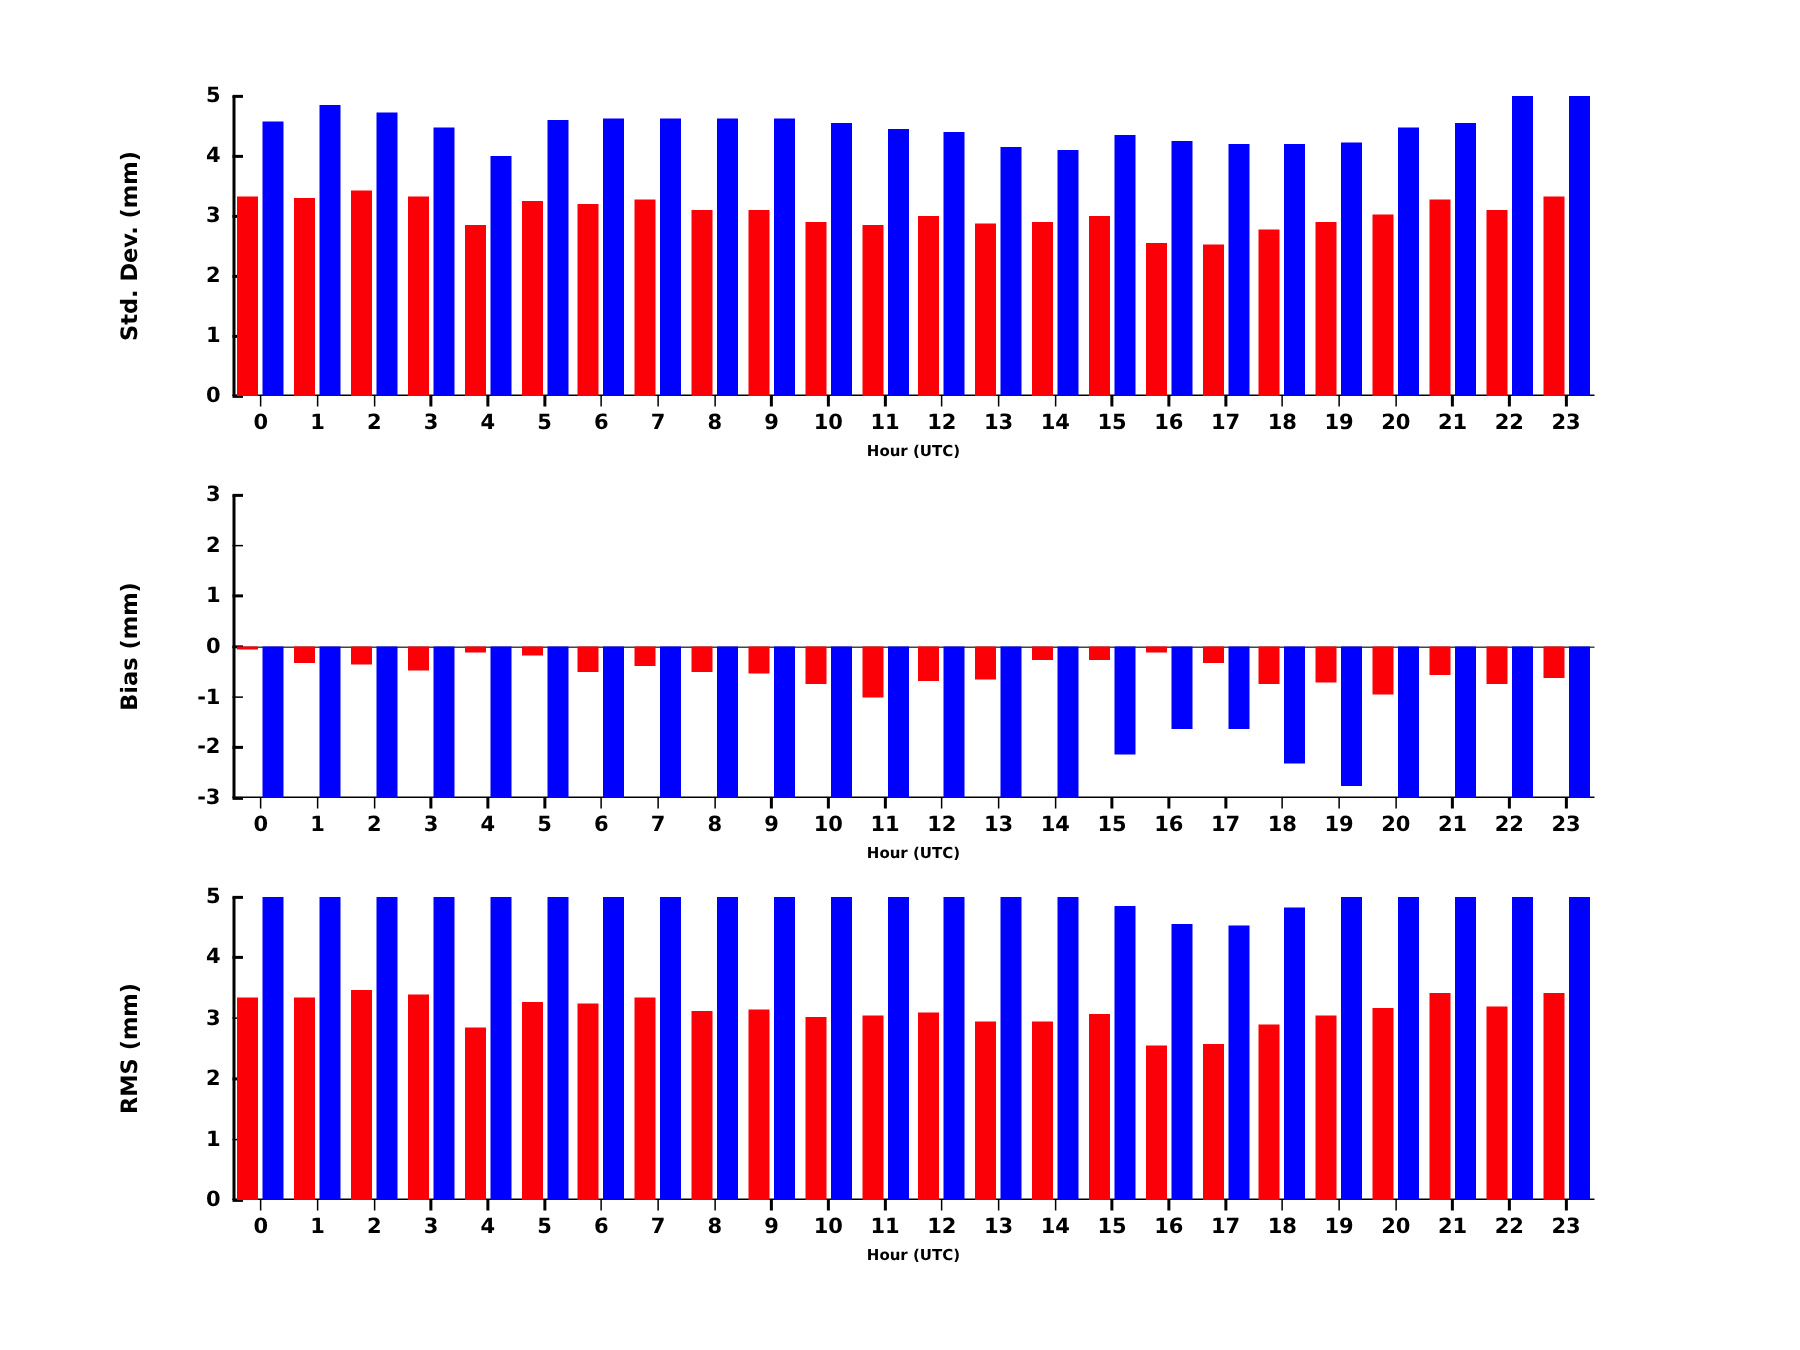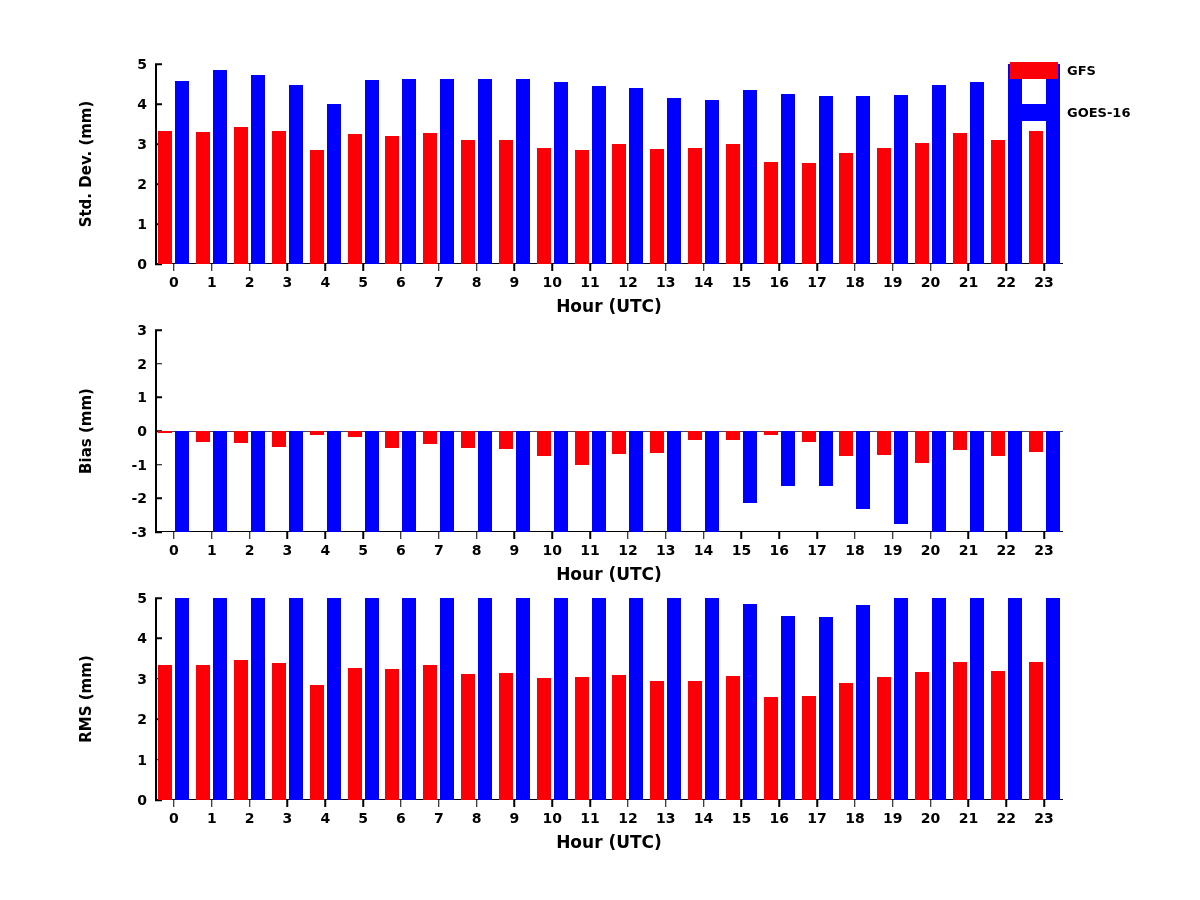--- a/index.html
+++ b/index.html
@@ -108,21 +108,21 @@
     position: absolute;
     width: 1.5px;
     height: 7px;
     background: #000;
     transform: translateX(-50%);
   }
   .xlabel {
     position: absolute;
     width: 100%;
     text-align: center;
-    font-size: 17px;
+    font-size: 10px;
     font-weight: bold;
     font-family: "DejaVu Sans", sans-serif;
   }
 
   
   .bar {
     position: absolute;
     bottom: 0;
   }
 
@@ -497,23 +497,13 @@
           <div class="xtick-mark" style="left: 662.083px; top: 202px;"></div>
           <div class="xtick-mark" style="left: 699.917px; top: 202px;"></div>
           <div class="xtick-mark" style="left: 737.75px; top: 202px;"></div>
           <div class="xtick-mark" style="left: 775.583px; top: 202px;"></div>
           <div class="xtick-mark" style="left: 813.417px; top: 202px;"></div>
           <div class="xtick-mark" style="left: 851.25px; top: 202px;"></div>
           <div class="xtick-mark" style="left: 889.083px; top: 202px;"></div>
         </div>
       </div>
     </div>
-  <div class="legend" id="legend" style="left: 1010px; top: 62px; width: 180px; height: 60px;">
-      <div class="legend-row" style="left: 0px; top: 0px;">
-        <span class="legend-swatch" style="background: rgb(251, 0, 7);"></span>
-        <span class="legend-text">GFS</span>
-      </div>
-      <div class="legend-row" style="left: 0px; top: 42px;">
-        <span class="legend-swatch" style="background: rgb(0, 0, 254);"></span>
-        <span class="legend-text">GOES-16</span>
-      </div>
-    </div>
 </div>
 
 </body></html>

